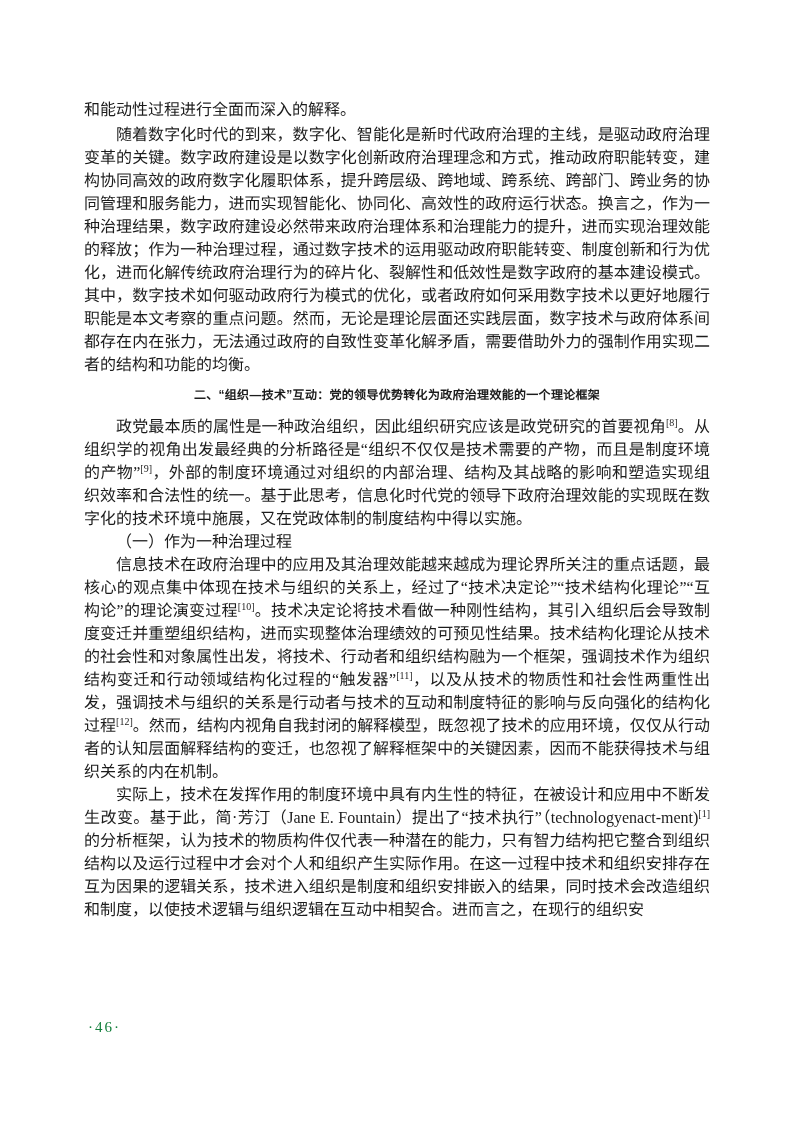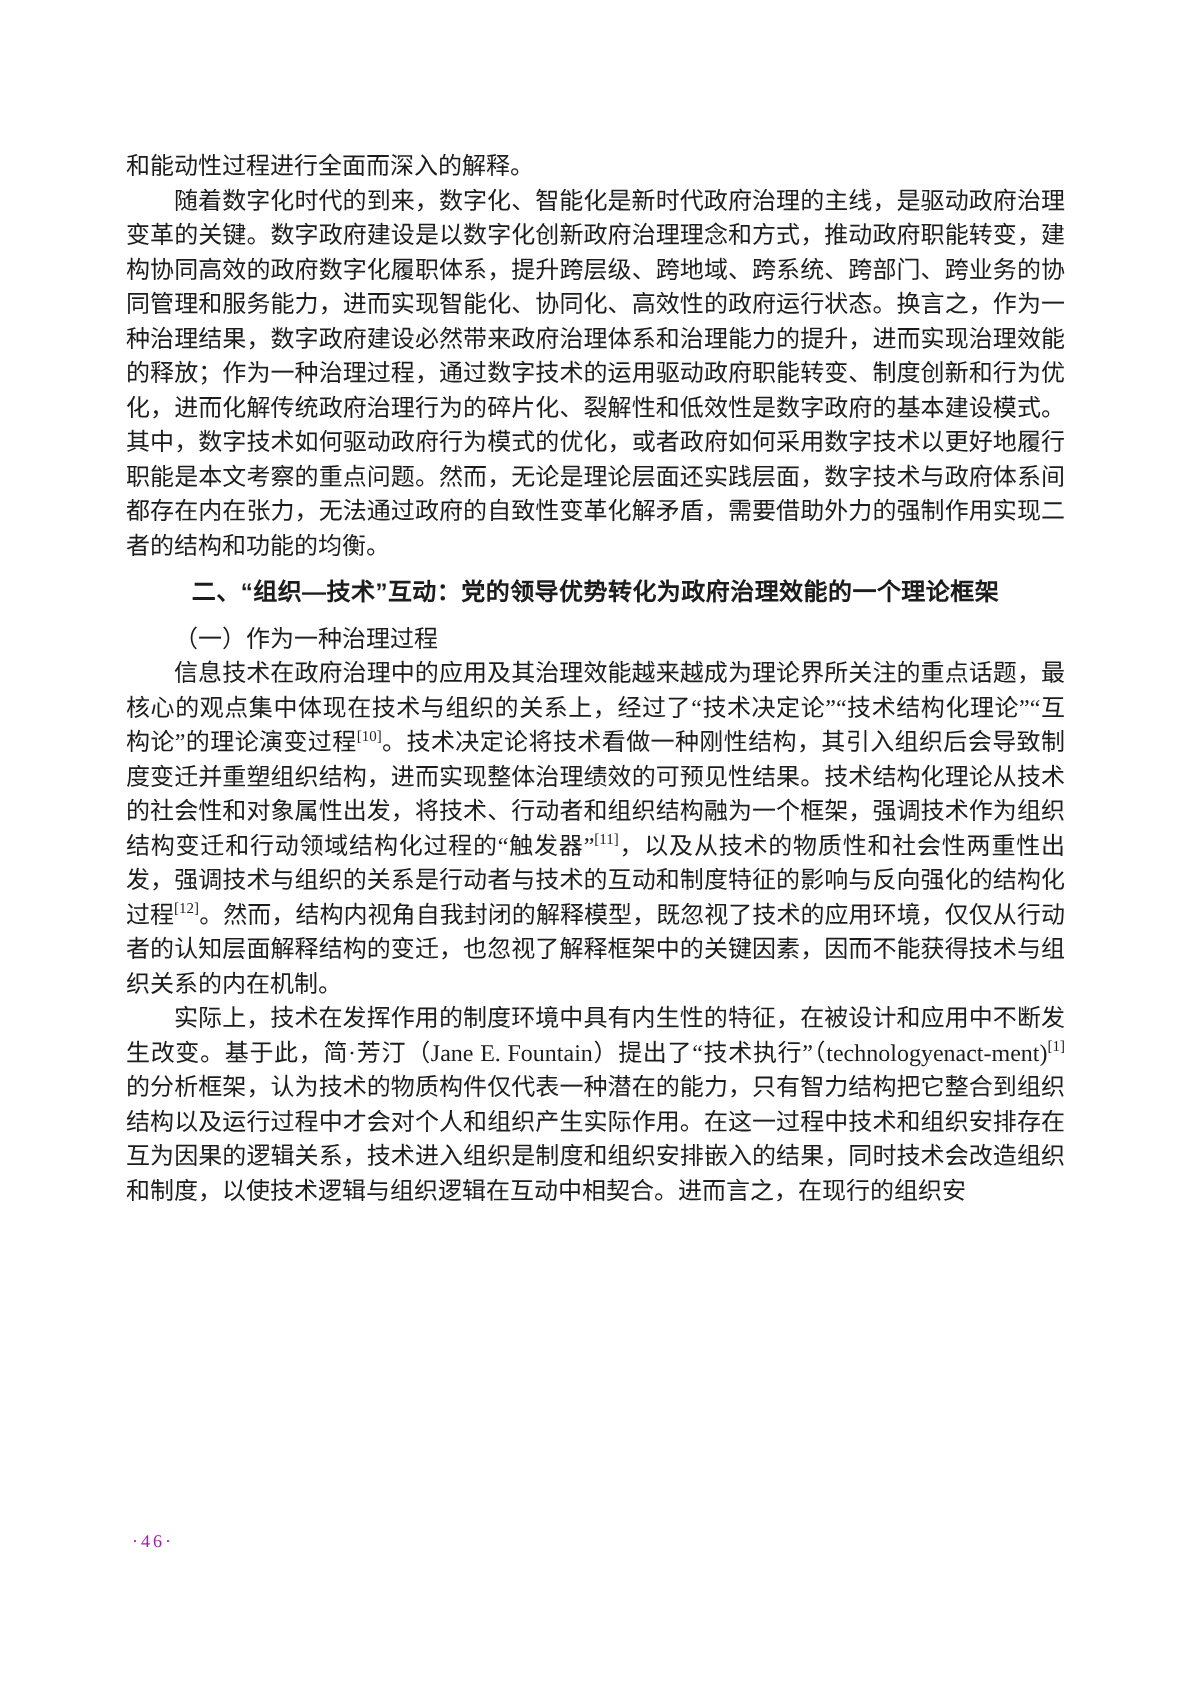--- a/index.html
+++ b/index.html
@@ -24,52 +24,54 @@
     font-size: 16px;
     line-height: 23px;
     text-align: justify;
   }
   .article p {
     margin: 0;
     text-indent: 2em;
   }
   .article p.no-indent {
     text-indent: 0;
+    font-family: Liberation Mono, monospace;
   }
   .article h2 {
-    font-size: 16px;
+    font-size: 12px;
     line-height: 23px;
     font-weight: 700;
     text-align: center;
     text-indent: 0;
     margin: 8px 0 8px 0;
     font-family: "Liberation Sans", "DejaVu Sans", sans-serif;
     letter-spacing: 0.3px;
   }
   .article sup {
     font-size: 10px;
     line-height: 0;
     vertical-align: super;
   }
   .page-number {
     position: absolute;
     left: 88px;
     top: 1016px;
-    font-size: 12px;
+    font-size: 15px;
     line-height: 23px;
     letter-spacing: 2px;
-    color: #a21caf;
+    color: #15803d;
   }
 </style>
 </head>
 <body>
 
 <div class="page">
   <div class="article">
       <p class="no-indent">和能动性过程进行全面而深入的解释。</p>
       <p>随着数字化时代的到来，数字化、智能化是新时代政府治理的主线，是驱动政府治理变革的关键。数字政府建设是以数字化创新政府治理理念和方式，推动政府职能转变，建构协同高效的政府数字化履职体系，提升跨层级、跨地域、跨系统、跨部门、跨业务的协同管理和服务能力，进而实现智能化、协同化、高效性的政府运行状态。换言之，作为一种治理结果，数字政府建设必然带来政府治理体系和治理能力的提升，进而实现治理效能的释放；作为一种治理过程，通过数字技术的运用驱动政府职能转变、制度创新和行为优化，进而化解传统政府治理行为的碎片化、裂解性和低效性是数字政府的基本建设模式。其中，数字技术如何驱动政府行为模式的优化，或者政府如何采用数字技术以更好地履行职能是本文考察的重点问题。然而，无论是理论层面还实践层面，数字技术与政府体系间都存在内在张力，无法通过政府的自致性变革化解矛盾，需要借助外力的强制作用实现二者的结构和功能的均衡。</p>
       <h2>二、“组织—技术”互动：党的领导优势转化为政府治理效能的一个理论框架</h2>
+      <p>政党最本质的属性是一种政治组织，因此组织研究应该是政党研究的首要视角<sup>[8]</sup>。从组织学的视角出发最经典的分析路径是“组织不仅仅是技术需要的产物，而且是制度环境的产物”<sup>[9]</sup>，外部的制度环境通过对组织的内部治理、结构及其战略的影响和塑造实现组织效率和合法性的统一。基于此思考，信息化时代党的领导下政府治理效能的实现既在数字化的技术环境中施展，又在党政体制的制度结构中得以实施。</p>
       <p>（一）作为一种治理过程</p>
       <p>信息技术在政府治理中的应用及其治理效能越来越成为理论界所关注的重点话题，最核心的观点集中体现在技术与组织的关系上，经过了“技术决定论”“技术结构化理论”“互构论”的理论演变过程<sup>[10]</sup>。技术决定论将技术看做一种刚性结构，其引入组织后会导致制度变迁并重塑组织结构，进而实现整体治理绩效的可预见性结果。技术结构化理论从技术的社会性和对象属性出发，将技术、行动者和组织结构融为一个框架，强调技术作为组织结构变迁和行动领域结构化过程的“触发器”<sup>[11]</sup>，以及从技术的物质性和社会性两重性出发，强调技术与组织的关系是行动者与技术的互动和制度特征的影响与反向强化的结构化过程<sup>[12]</sup>。然而，结构内视角自我封闭的解释模型，既忽视了技术的应用环境，仅仅从行动者的认知层面解释结构的变迁，也忽视了解释框架中的关键因素，因而不能获得技术与组织关系的内在机制。</p>
       <p>实际上，技术在发挥作用的制度环境中具有内生性的特征，在被设计和应用中不断发生改变。基于此，简·芳汀（Jane E. Fountain）提出了“技术执行”（technologyenact-ment)<sup>[1]</sup>的分析框架，认为技术的物质构件仅代表一种潜在的能力，只有智力结构把它整合到组织结构以及运行过程中才会对个人和组织产生实际作用。在这一过程中技术和组织安排存在互为因果的逻辑关系，技术进入组织是制度和组织安排嵌入的结果，同时技术会改造组织和制度，以使技术逻辑与组织逻辑在互动中相契合。进而言之，在现行的组织安</p>
     </div>
   <div class="page-number">·46·</div>
 </div>
 
 </body></html>

